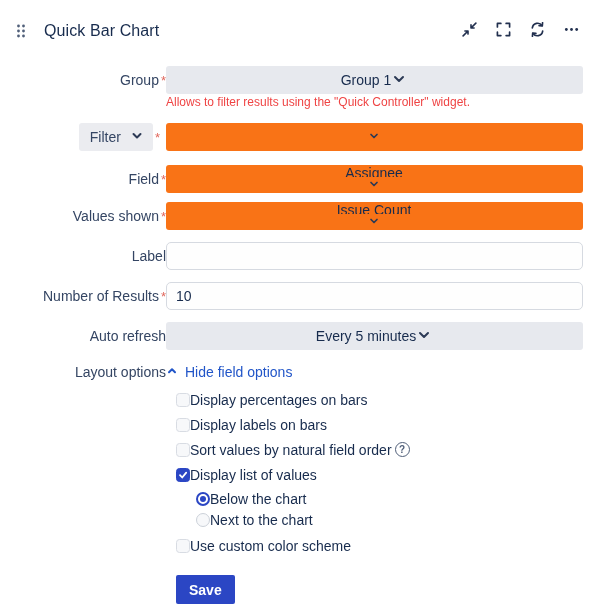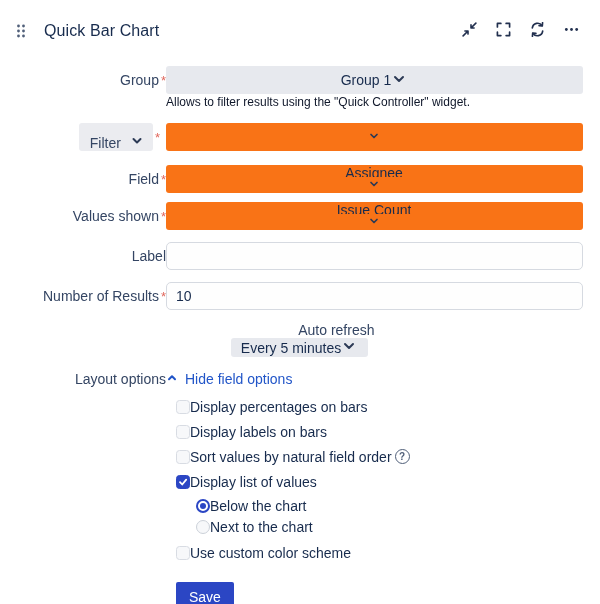--- a/index.html
+++ b/index.html
@@ -28,23 +28,23 @@
 
   .select { background: #e7e9ee; border-radius: 3px; padding: 0 11px 0 10px; font-size: 14px; color: #172B4D;
     justify-content: center; cursor: pointer; }
   .select.light { background: #f97316; flex-direction: column; }
   .select .val { white-space: nowrap; overflow: hidden; }
 
   .text-input { width: 100%; height: 28px; background: #fefefe; border: 1px solid #d6dae1; border-radius: 5px;
     padding: 0 9px; font-size: 14px; color: #172B4D; font-family: inherit; outline: none; }
 
   .helper-row { margin-top: -6px; margin-bottom: 14px; }
-  .helper { font-size: 12px; color: #0f172a; }
-
-  .filter-btn { display: inline-flex; align-items: flex-end; gap: 9px; height: 28px; padding: 0 9px 0 11px;
+  .helper { font-size: 12px; color: #ef4444; }
+
+  .filter-btn { display: inline-flex; align-items: center; gap: 9px; height: 28px; padding: 0 9px 0 11px;
     background: #ebecf0; border: none; border-radius: 3px; font-size: 14px; color: #344563;
     cursor: pointer; font-family: inherit; }
 
   .link-row { margin-bottom: 9px; }
   .toggle-link { display: inline-flex; align-items: center; gap: 7px; color: #2155c8; font-size: 14px;
     text-decoration: none; cursor: pointer; }
 
   
   .options { margin-left: 160px; }
   .opt-row { display: flex; align-items: center; margin-bottom: 8px; font-size: 14px; color: #172B4D; min-height: 17px; }
@@ -56,21 +56,21 @@
   .radio { width: 14px; height: 14px; flex-shrink: 0; border-radius: 50%; border: 1px solid #ccd1d9;
     background: #f7f8fa; display: flex; align-items: center; justify-content: center; cursor: pointer; }
   .radio.selected { border: 2px solid #2b46c4; background: #ffffff; }
   .radio-dot { width: 6px; height: 6px; border-radius: 50%; background: #2b46c4; }
   .help-badge { width: 15px; height: 15px; border-radius: 50%; border: 1.2px solid #505F79; color: #505F79;
     display: inline-flex; align-items: center; justify-content: center; font-size: 10px; font-weight: 700;
     margin-left: 3px; cursor: pointer; }
 
   .save-row { margin-left: 160px; margin-top: 21px; }
   .save-btn { background: #2b46c4; color: #ffffff; border: none; border-radius: 2px; height: 29px;
-    padding: 0 13px; font-size: 14px; font-weight: 400; font-family: inherit; cursor: pointer; }
+    padding: 0 13px; font-size: 14px; font-weight: 700; font-family: inherit; cursor: pointer; }
 </style>
 </head>
 <body>
 
 <div class="widget">
 
   <div class="header">
     <span class="drag">
       <svg width="10" height="16" viewBox="0 0 10 16" fill="#505F79">
         <circle cx="2.5" cy="3" r="1.4"></circle>
@@ -208,21 +208,21 @@
     <div class="row" style="margin-bottom:12px;">
       <div class="label-cell">
         <span>Number of Results</span>
           <span class="req">*</span>
       </div>
       <div class="control">
         <input class="text-input" type="text" value="10" style="">
       </div>
     </div>
 
-    <div class="row" style="margin-bottom:12px;flex-direction:column;">
+    <div class="row" style="margin-bottom:12px;">
       <div class="label-cell">
         <span>Auto refresh</span>
       </div>
       <div class="control select">
         <span class="val">Every 5 minutes</span>
         <span>
           <svg width="16" height="16" viewBox="0 0 16 16">
               <path d="M4 6l4 4 4-4" fill="none" stroke="#2c3a55" stroke-width="2" stroke-linecap="round" stroke-linejoin="round"></path>
             </svg>
         </span>

